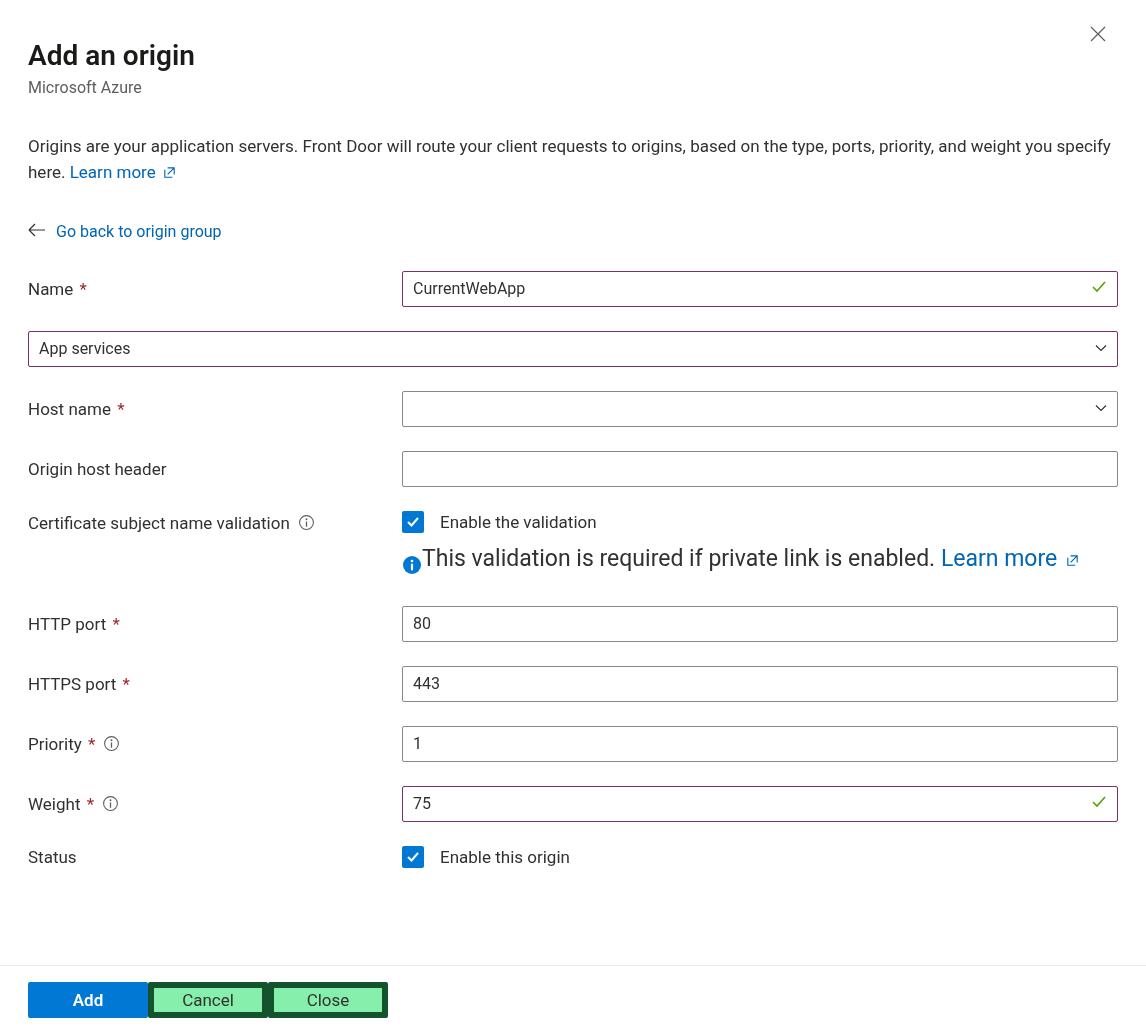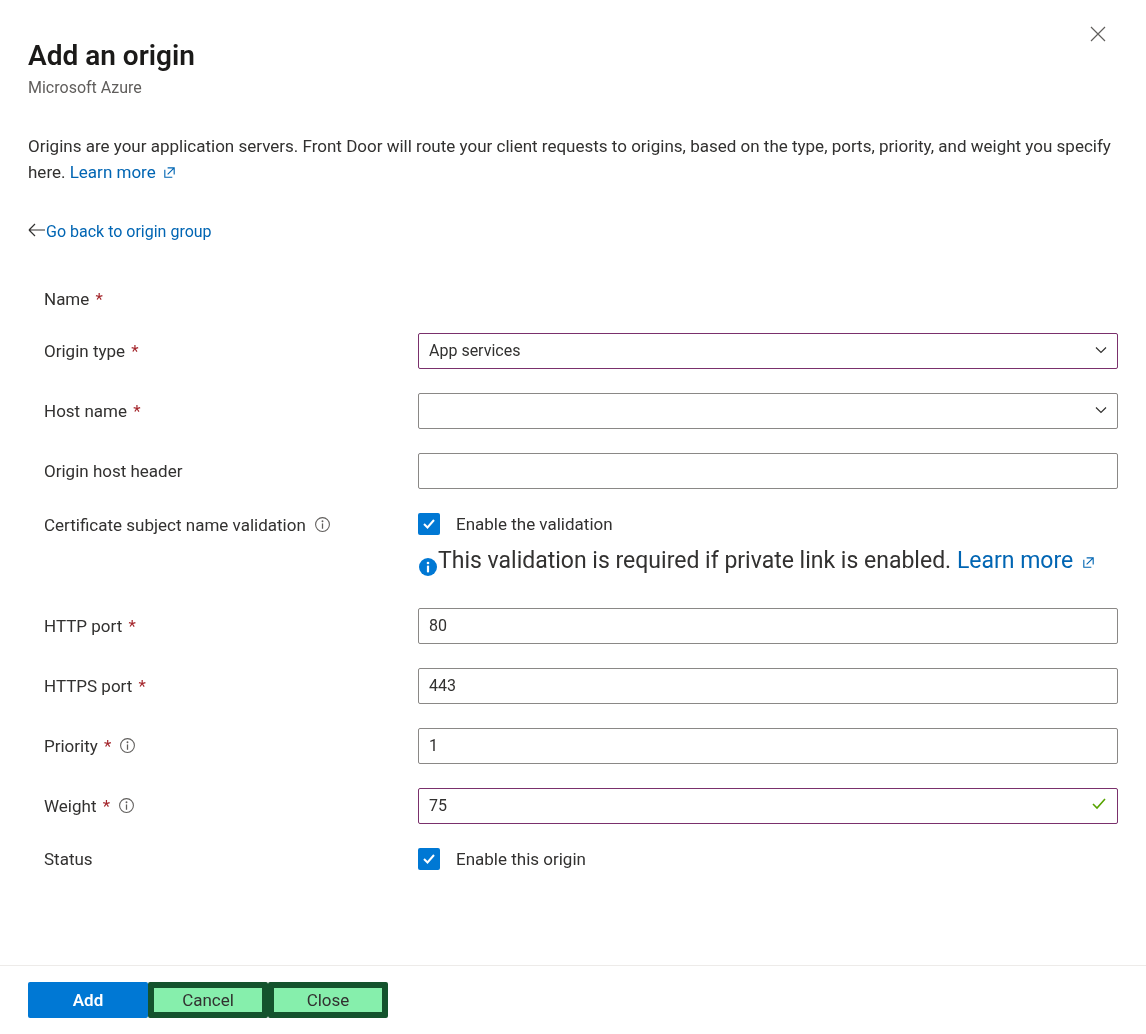--- a/index.html
+++ b/index.html
@@ -41,28 +41,28 @@
   }
   .link { color: #0065b3; text-decoration: none; cursor: pointer; }
   .ext-icon {
     display: inline-block;
     vertical-align: -2px;
     margin-left: 2px;
   }
   .back-row {
     display: flex;
     align-items: center;
-    margin-bottom: 48px;
+    gap: 10px;
+    margin-bottom: 30px;
   }
   .back-arrow { color: #323130; }
   .form-row {
     display: flex;
     align-items: center;
     margin-bottom: 24px;
-    margin-left: 16px;
   }
   .form-label {
     width: 374px;
     flex: 0 0 374px;
     font-size: 17px;
     color: #323130;
     display: flex;
     align-items: center;
     gap: 8px;
   }
@@ -206,26 +206,33 @@
         <path d="M1 7 H17 M1 7 L7 1 M1 7 L7 13" stroke="currentColor" stroke-width="1.2" fill="none"></path>
       </svg>
   </span>
   <a class="link">Go back to origin group</a>
 </div>
 
 <div class="form-row">
   <div class="form-label">
     <span><span>Name</span><span class="req-star">&nbsp;*</span></span>
   </div>
-</div>
-
-<div class="form-row">
-  <div class="form-label">
-    <span><span>Origin type</span><span class="req-star">&nbsp;*</span></span>
-  </div>
+  <div class="form-control-wrap">
+    <div class="input-wrap">
+      <input class="text-input validated-purple" type="text" value="CurrentWebApp" style="">
+      <span class="check-icon-input">
+        <svg width="18" height="18" viewBox="0 0 18 18">
+            <path d="M3 9 L7 13 L15 4" stroke="currentColor" stroke-width="1.6" fill="none"></path>
+          </svg>
+      </span>
+    </div>
+  </div>
+</div>
+
+<div class="form-row">
   <div class="form-control-wrap">
     <div class="input-wrap">
       <input class="text-input validated-purple" type="text" readonly="" value="App services" style="">
       <span class="chevron">
         <svg width="14" height="14" viewBox="0 0 14 14">
             <path d="M2 5 L7 10 L12 5" stroke="currentColor" stroke-width="1.2" fill="none"></path>
           </svg>
       </span>
     </div>
   </div>

